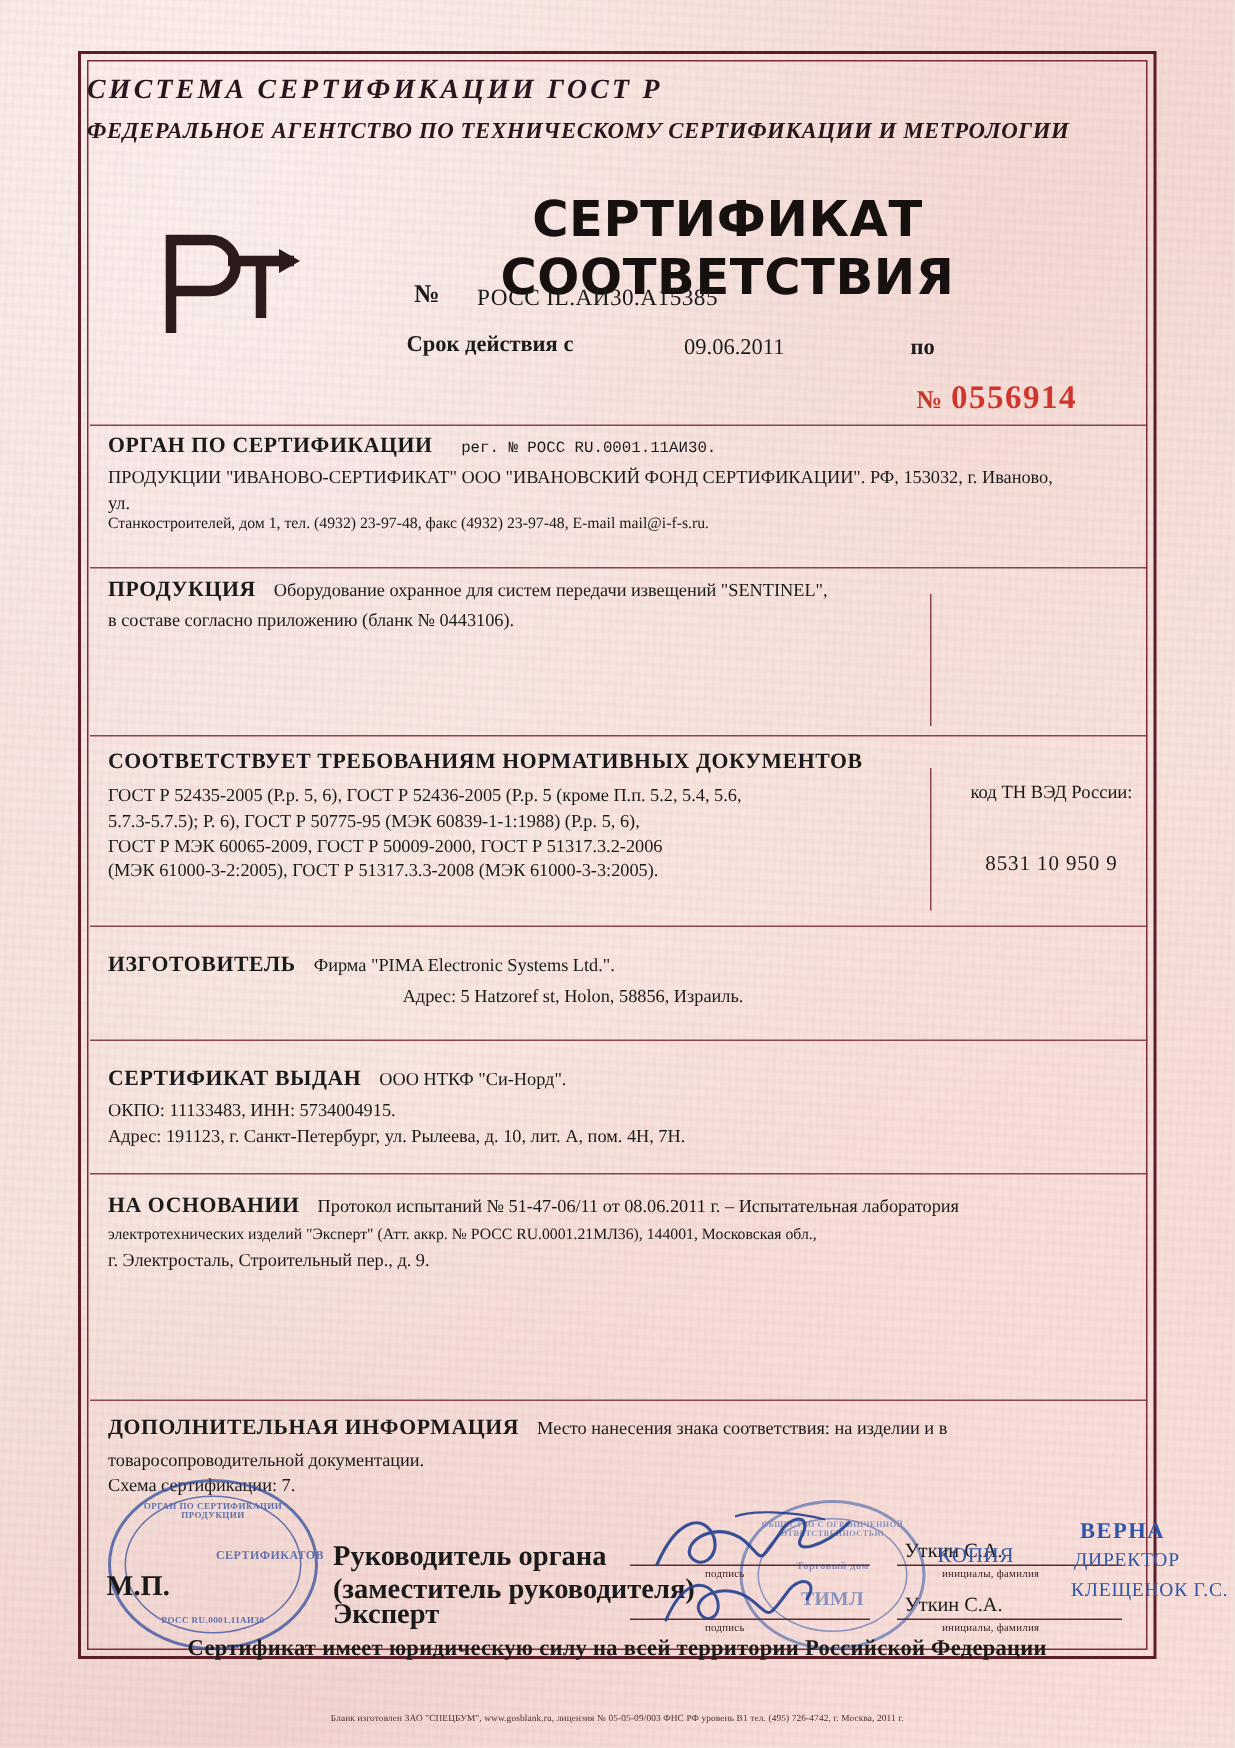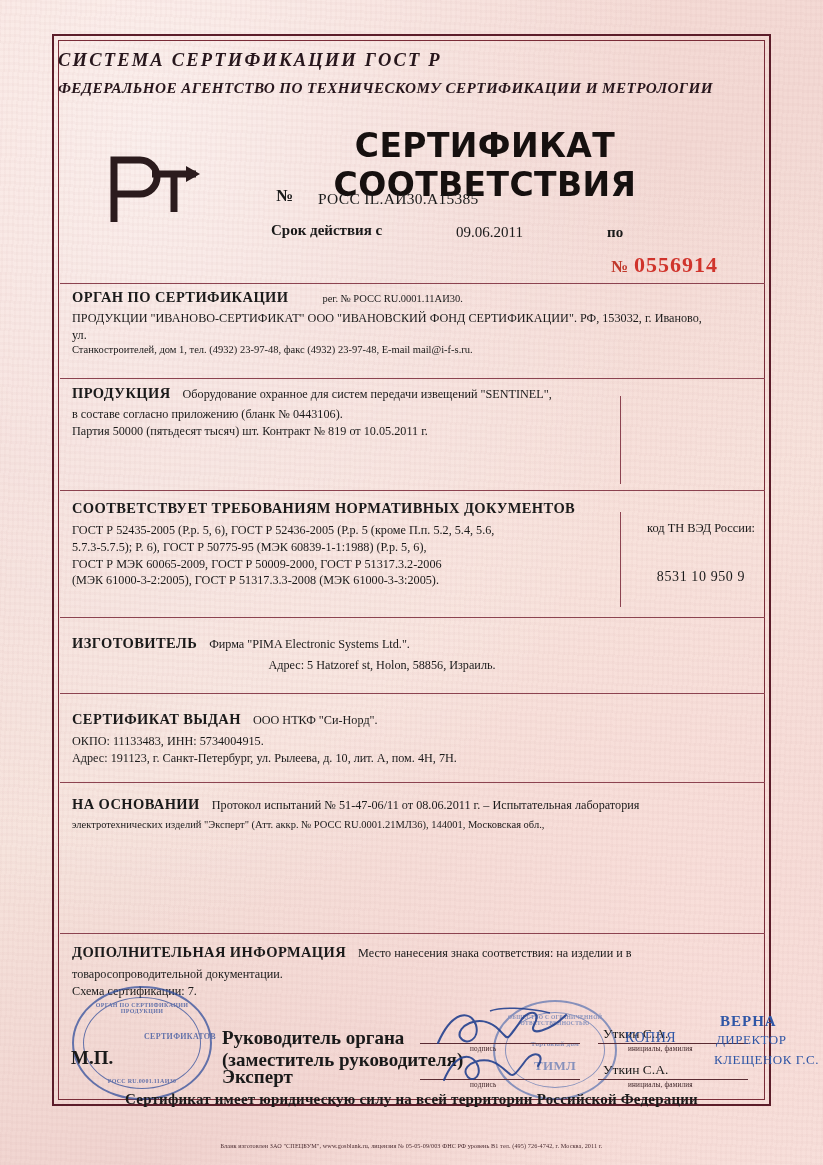--- a/index.html
+++ b/index.html
@@ -302,31 +302,30 @@
   <div class="valid-label">Срок действия  с</div>
   <div class="valid-from">09.06.2011</div>
   <div class="valid-po">по</div>
 
   <div class="blank-no-sym">№</div>
   <div class="blank-no">0556914</div>
 
   <div class="rule" style="top:283px;"></div>
   <div class="block" style="left:72px; top:288px; width:640px;">
     <span class="sec-title">ОРГАН ПО СЕРТИФИКАЦИИ</span>
-    <span class="small-txt" style="margin-left:30px;">рег. № РОСС RU.0001.11АИ30.</span>
+    <span class="small-txt" style="margin-left:15px;font-family:Liberation Mono, monospace;">рег. № РОСС RU.0001.11АИ30.</span>
     <div class="body-txt" style="margin-top:3px;">ПРОДУКЦИИ "ИВАНОВО-СЕРТИФИКАТ" ООО "ИВАНОВСКИЙ ФОНД СЕРТИФИКАЦИИ". РФ, 153032, г. Иваново, ул.</div>
     <div class="small-txt">Станкостроителей, дом 1, тел. (4932) 23-97-48, факс (4932) 23-97-48, E-mail mail@i-f-s.ru.</div>
   </div>
 
   <div class="rule" style="top:378px;"></div>
   <div class="block" style="left:72px; top:384px; width:545px;">
     <span class="sec-title">ПРОДУКЦИЯ</span>
     <span class="body-txt" style="margin-left:8px;">Оборудование охранное для систем передачи извещений "SENTINEL",</span>
     <div class="body-txt" style="margin-top:3px;">в составе согласно приложению (бланк № 0443106).</div>
-    <div class="body-txt">Партия 50000 (пятьдесят тысяч) шт. Контракт № 819 от 10.05.2011 г.</div>
   </div>
   <div class="vrule" style="left:620px; top:396px; height:88px;"></div>
 
   <div class="rule" style="top:490px;"></div>
   <div class="block" style="left:72px; top:500px; width:545px;">
     <div class="sec-title">СООТВЕТСТВУЕТ ТРЕБОВАНИЯМ НОРМАТИВНЫХ ДОКУМЕНТОВ</div>
     <div class="body-txt" style="margin-top:5px;">ГОСТ Р 52435-2005 (Р.р. 5, 6), ГОСТ Р 52436-2005 (Р.р. 5 (кроме П.п. 5.2, 5.4, 5.6,</div>
     <div class="body-txt">5.7.3-5.7.5); Р. 6), ГОСТ Р 50775-95 (МЭК 60839-1-1:1988) (Р.р. 5, 6),</div>
     <div class="body-txt">ГОСТ Р МЭК 60065-2009, ГОСТ Р 50009-2000, ГОСТ Р 51317.3.2-2006</div>
     <div class="body-txt">(МЭК 61000-3-2:2005), ГОСТ Р 51317.3.3-2008 (МЭК 61000-3-3:2005).</div>
@@ -350,20 +349,21 @@
     <span class="body-txt" style="margin-left:8px;">ООО НТКФ "Си-Норд".</span>
     <div class="body-txt" style="margin-top:4px;">ОКПО: 11133483, ИНН: 5734004915.</div>
     <div class="body-txt">Адрес: 191123, г. Санкт-Петербург, ул. Рылеева, д. 10, лит. А, пом. 4Н, 7Н.</div>
   </div>
 
   <div class="rule" style="top:782px;"></div>
   <div class="block" style="left:72px; top:795px; width:650px;">
     <span class="sec-title">НА ОСНОВАНИИ</span>
     <span class="body-txt" style="margin-left:8px;">Протокол испытаний № 51-47-06/11 от 08.06.2011 г. – Испытательная лаборатория</span>
     <div class="small-txt" style="margin-top:4px;">электротехнических изделий "Эксперт" (Атт. аккр. № РОСС RU.0001.21МЛ36), 144001, Московская обл.,</div>
+    <div class="body-txt">г. Электросталь, Строительный пер., д. 9.</div>
   </div>
 
   <div class="rule" style="top:933px;"></div>
   <div class="block" style="left:72px; top:943px; width:650px;">
     <span class="sec-title">ДОПОЛНИТЕЛЬНАЯ ИНФОРМАЦИЯ</span>
     <span class="body-txt" style="margin-left:8px;">Место нанесения знака соответствия: на изделии и в</span>
     <div class="body-txt" style="margin-top:4px;">товаросопроводительной документации.</div>
     <div class="body-txt">Схема сертификации: 7.</div>
   </div>
 

